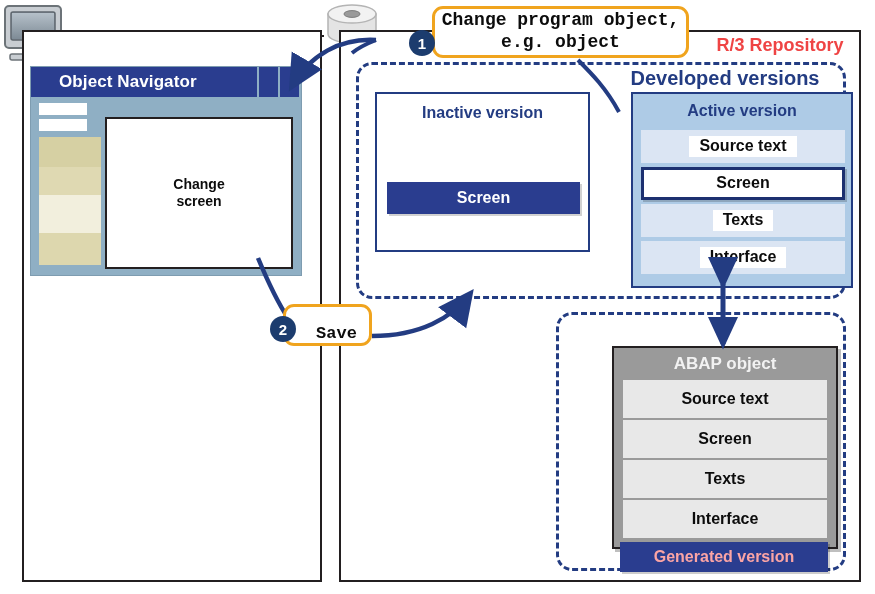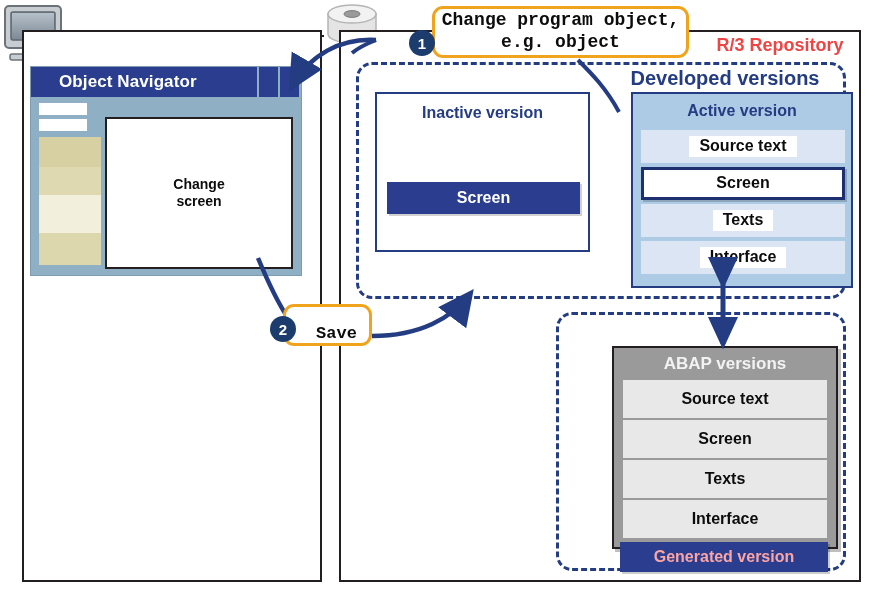--- a/index.html
+++ b/index.html
@@ -190,21 +190,21 @@
       </div>
       <div class="av-row">
         <span>Interface</span>
       </div>
     </div>
   </div>
 
   <div id="generated-group"></div>
 
   <div id="abap-program">
-    <div id="abap-title">ABAP versions</div>
+    <div id="abap-title">ABAP object</div>
     <div id="abap-rows">
       <div class="abap-row">Source text</div>
       <div class="abap-row">Screen</div>
       <div class="abap-row">Texts</div>
       <div class="abap-row">Interface</div>
     </div>
   </div>
 
   <div id="generated-version">Generated version</div>
 

